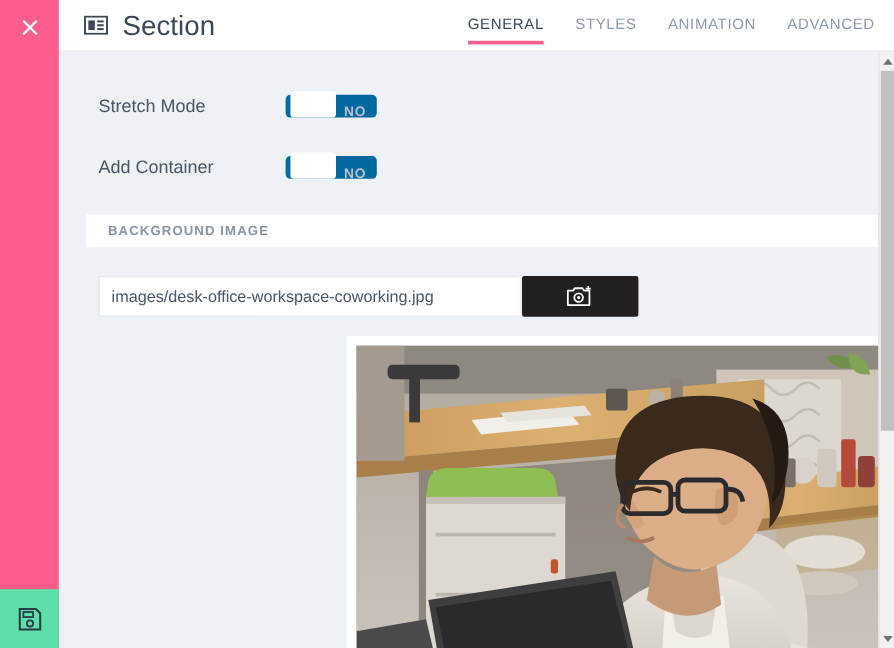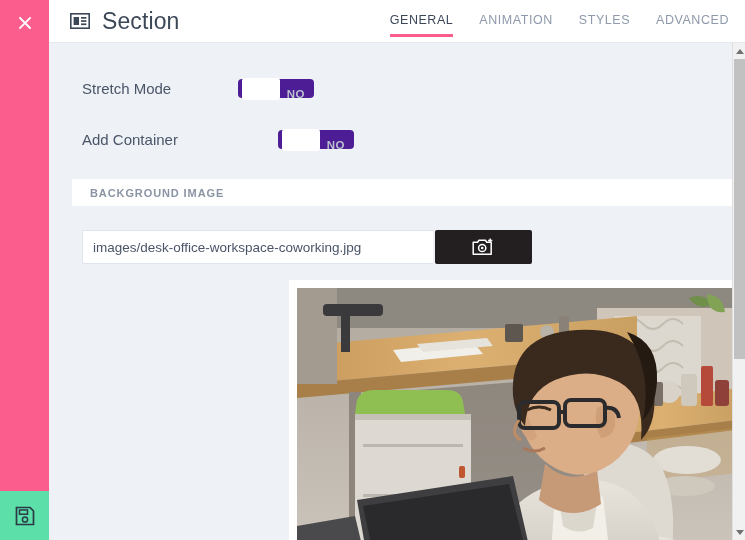--- a/index.html
+++ b/index.html
@@ -143,31 +143,31 @@
     box-sizing: border-box;
   }
   .row-label {
     width: 156px;
     flex: 0 0 156px;
     font-size: 15px;
     color: #4a5568;
   }
 
   .row-stretch { height: 51px; margin-top: 20px; }
-  .row-container { height: 51px; gap: 40px; }
+  .row-container { height: 51px; }
 
   
   .toggle {
     width: 76px;
     height: 19px;
-    background: #4c1d95;
+    background: #0369a1;
     border-radius: 4px;
     position: relative;
     display: flex;
-    align-items: center;
+    align-items: flex-end;
     cursor: pointer;
     box-sizing: border-box;
   }
   .toggle-knob {
     width: 38px;
     height: 22px;
     margin-left: 4px;
     background: #ffffff;
     border-radius: 3px;
   }
@@ -325,22 +325,22 @@
           <rect x="3.6" y="4" width="5.4" height="8" fill="#3c4858"></rect>
           <rect x="11" y="4" width="5.4" height="1.7" fill="#3c4858"></rect>
           <rect x="11" y="7.2" width="5.4" height="1.7" fill="#3c4858"></rect>
           <rect x="11" y="10.4" width="5.4" height="1.7" fill="#3c4858"></rect>
         </svg>
       </span>
       <span class="header-title">Section</span>
     </div>
     <div class="tabs">
       <div class="tab active">GENERAL</div>
+      <div class="tab">STYLES</div>
       <div class="tab">ANIMATION</div>
-      <div class="tab">STYLES</div>
       <div class="tab">ADVANCED</div>
     </div>
   </div>
 
   <div class="content">
 
     <div class="row row-stretch">
       <div class="row-label">Stretch Mode</div>
       <div class="toggle">
         <div class="toggle-knob"></div>

